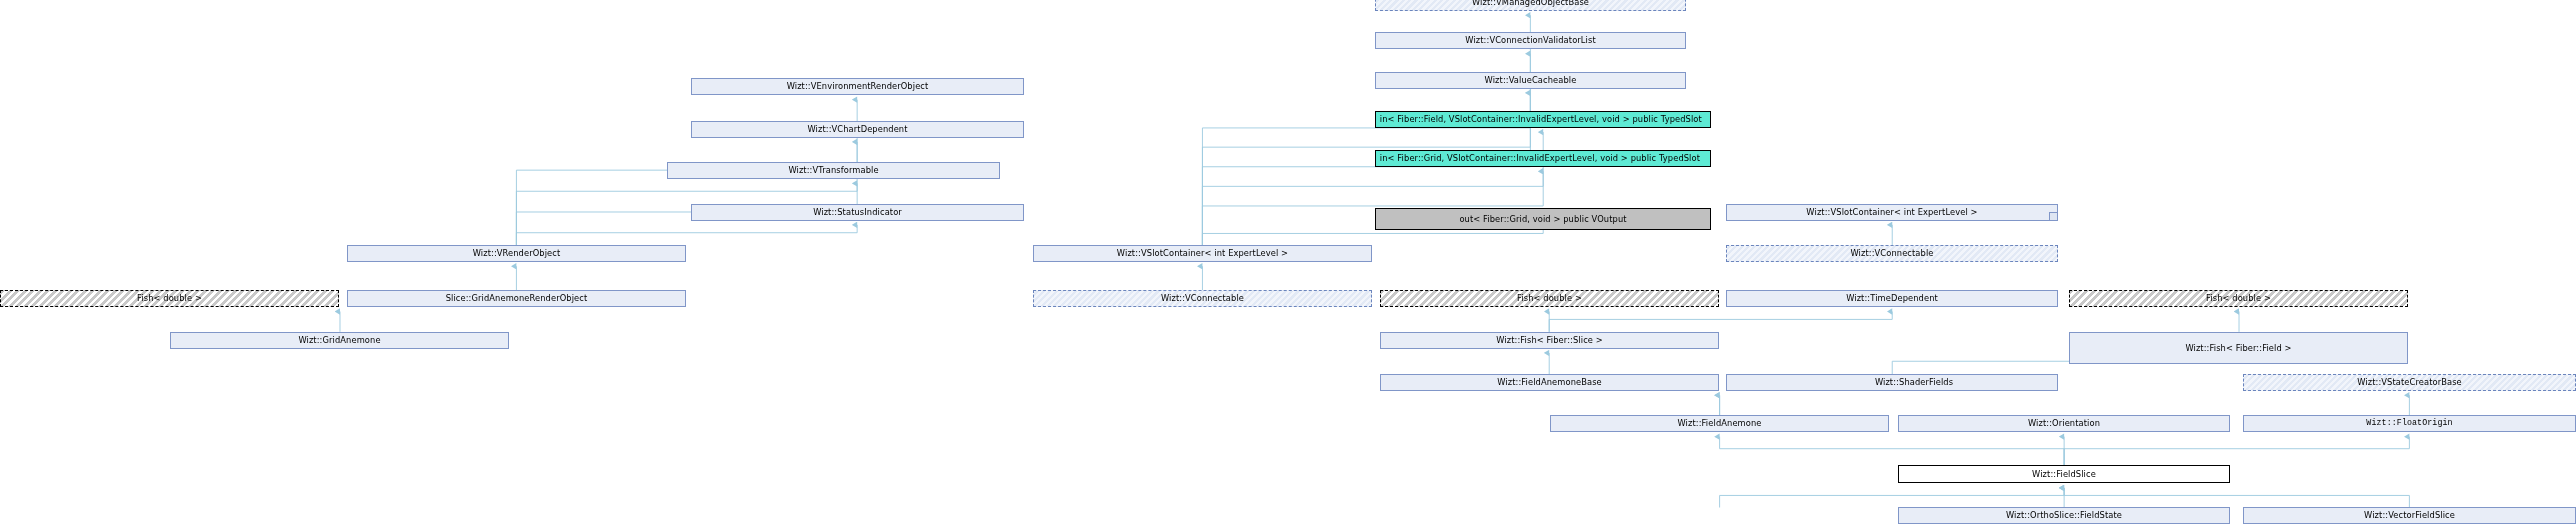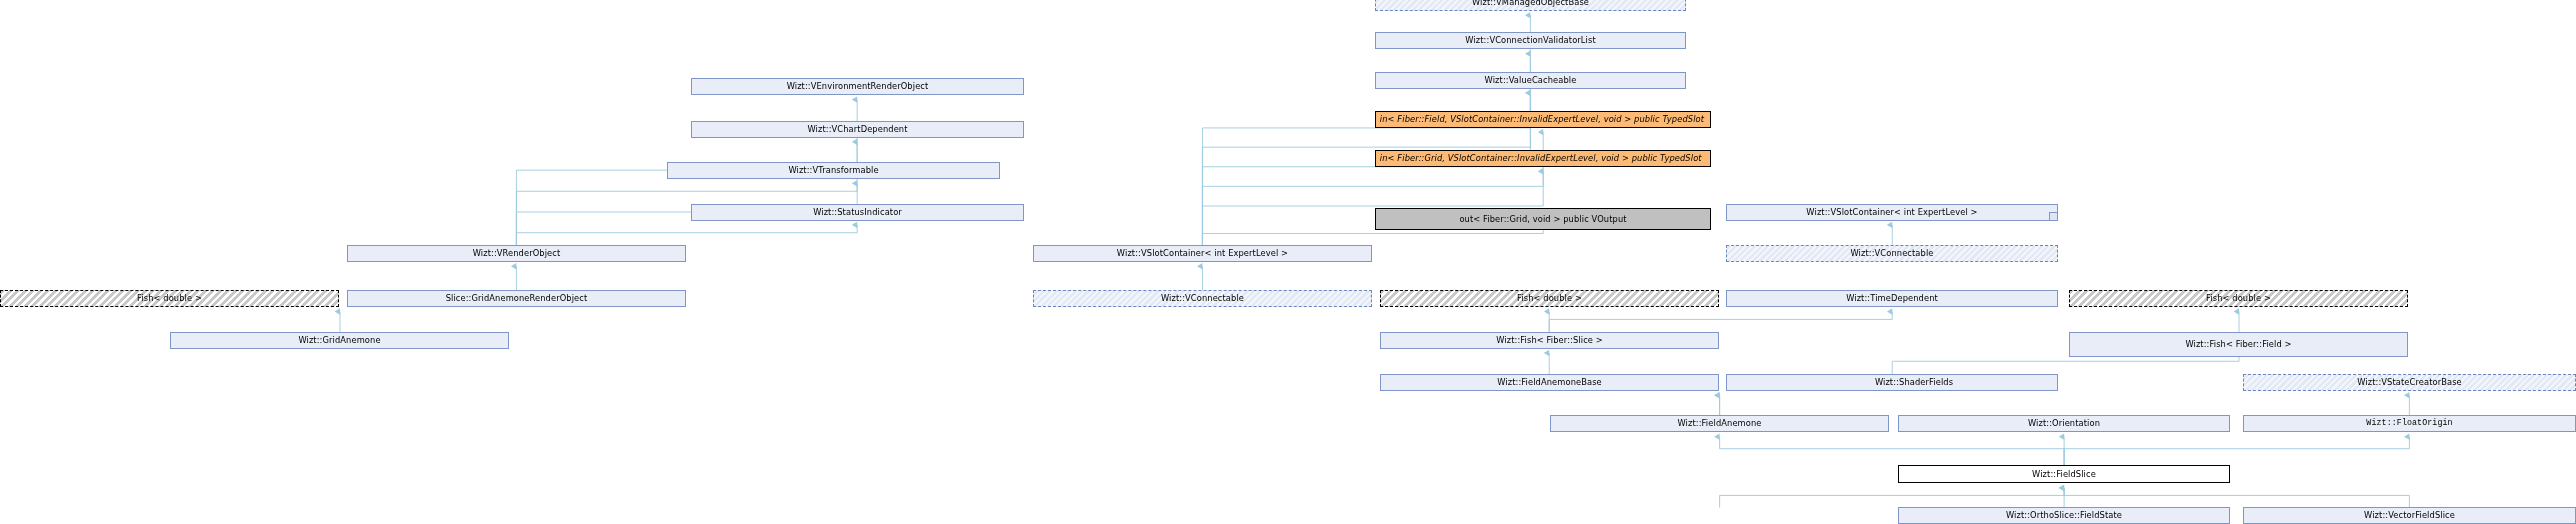--- a/index.html
+++ b/index.html
@@ -28,25 +28,24 @@
     background:#e8edf7;
     border:0.8px solid #8096c8;
   }
   
   .n-current{
     background:#ffffff;
     border:1.5px solid #000000;
   }
   
   .n-gray{
-    background:#fdba74;
+    background:#5eead4;
     border:0.8px solid #000000;
     justify-content:flex-start;
     padding-left:3.8px;
-    font-style:italic;
   }
   
   .n-gray-thick{
     background:#c0c0c0;
     border:1.5px solid #000000;
   }
   
   .n-hatch-blue{
     border:0.8px dashed #6b85bd;
     background:
@@ -175,21 +174,21 @@
     </div>
     <div class="node n-hatch-gray" style="left: 2069px; top: 290px; width: 339px; height: 16.6px;">
       <span>Fish&lt; double &gt;</span>
     </div>
     <div class="node n-solid" style="left: 170px; top: 332px; width: 339px; height: 16.6px;">
       <span>Wizt::GridAnemone</span>
     </div>
     <div class="node n-solid" style="left: 1380px; top: 332px; width: 339px; height: 16.6px;">
       <span>Wizt::Fish&lt; Fiber::Slice &gt;</span>
     </div>
-    <div class="node n-solid" style="left: 2069px; top: 332px; width: 339px; height: 25px;">
+    <div class="node n-solid" style="left: 2069px; top: 332px; width: 339px; height: 32px;">
       <span>Wizt::Fish&lt; Fiber::Field &gt;</span>
     </div>
     <div class="node n-solid" style="left: 1380px; top: 374px; width: 339px; height: 16.6px;">
       <span>Wizt::FieldAnemoneBase</span>
     </div>
     <div class="node n-solid" style="left: 1726px; top: 374px; width: 332px; height: 16.6px; padding-left: 44px;">
       <span>Wizt::ShaderFields</span>
     </div>
     <div class="node n-hatch-blue" style="left: 2243px; top: 374px; width: 333px; height: 16.6px;">
       <span>Wizt::VStateCreatorBase</span>

